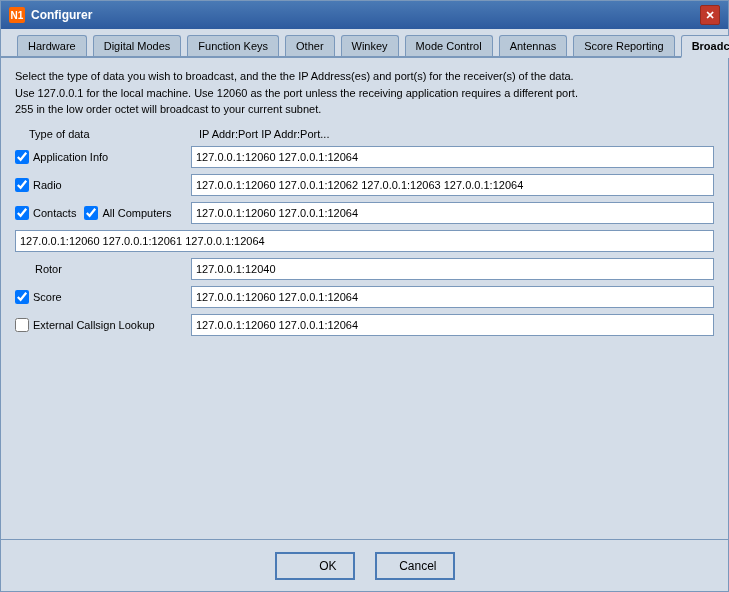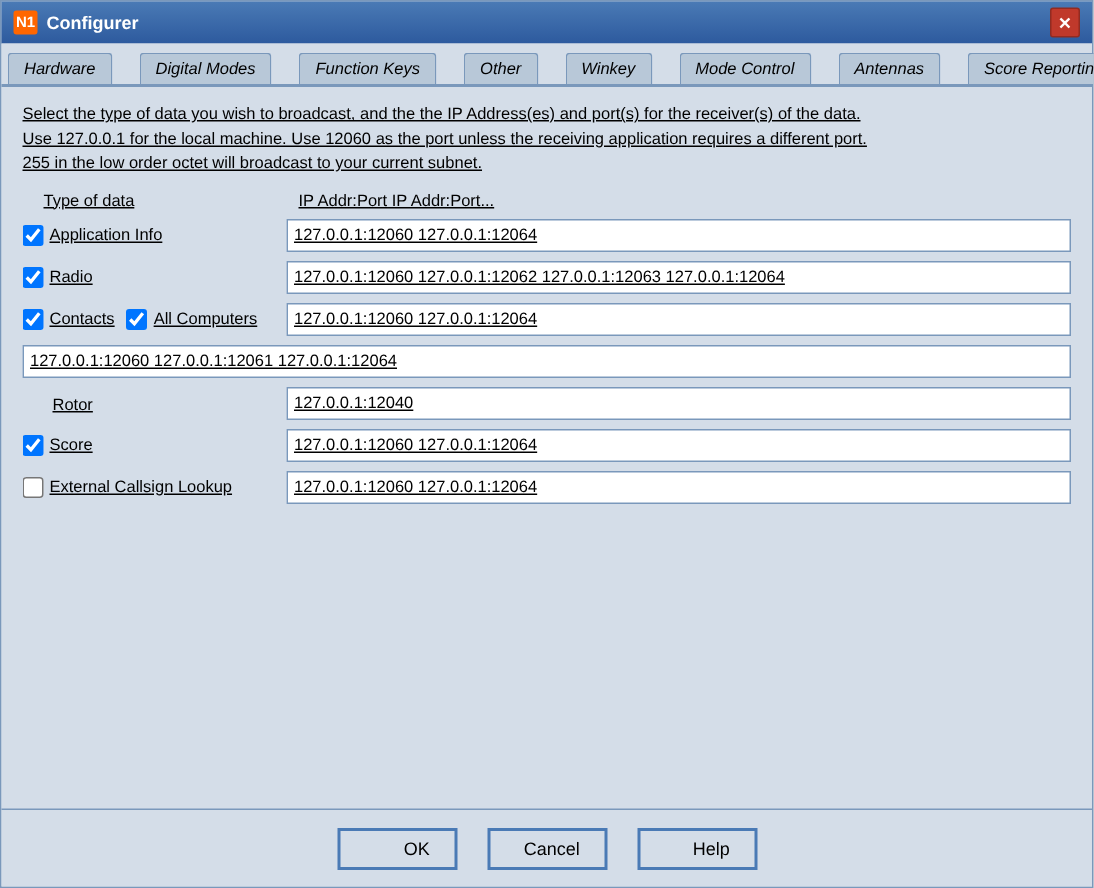--- a/index.html
+++ b/index.html
@@ -62,27 +62,26 @@
       color: white;
       display: flex;
       align-items: center;
       justify-content: center;
       cursor: pointer;
       font-size: 11px;
       font-weight: bold;
     }
     .tabs-container {
       background: #d4dde8;
-      padding: 6px 8px 0 4px;
+      padding: 6px 8px 0 16px;
       display: flex;
       flex-wrap: nowrap;
-      gap: 18px;
+      gap: 6px;
       border-bottom: 2px solid #7a98bb;
       flex-shrink: 0;
-      font-style: italic;
     }
     .tab {
       padding: 4px 10px;
       background: #b8c8d8;
       border: 1px solid #7a98bb;
       border-bottom: none;
       cursor: pointer;
       font-size: 11px;
       color: #000;
       white-space: nowrap;
@@ -94,21 +93,20 @@
       margin-bottom: -2px;
       font-weight: bold;
       color: #000;
       z-index: 1;
     }
     .content-area {
       flex: 1;
       padding: 10px 14px;
       background: #d4dde8;
       overflow-y: auto;
-      text-decoration: underline;
     }
     .description {
       font-size: 11px;
       color: #000;
       margin-bottom: 10px;
       line-height: 1.5;
     }
     .col-headers {
       display: flex;
       align-items: center;
@@ -296,15 +294,14 @@
         </div>
         <input class="ip-input" type="text" value="127.0.0.1:12060 127.0.0.1:12064" style="">
       </div>
 
     </div>
   </div>
 
   <div class="footer">
     <button class="footer-btn">OK</button>
     <button class="footer-btn">Cancel</button>
-    <button class="footer-btn">Help</button>
   </div>
 </div>
 
 </body></html>

